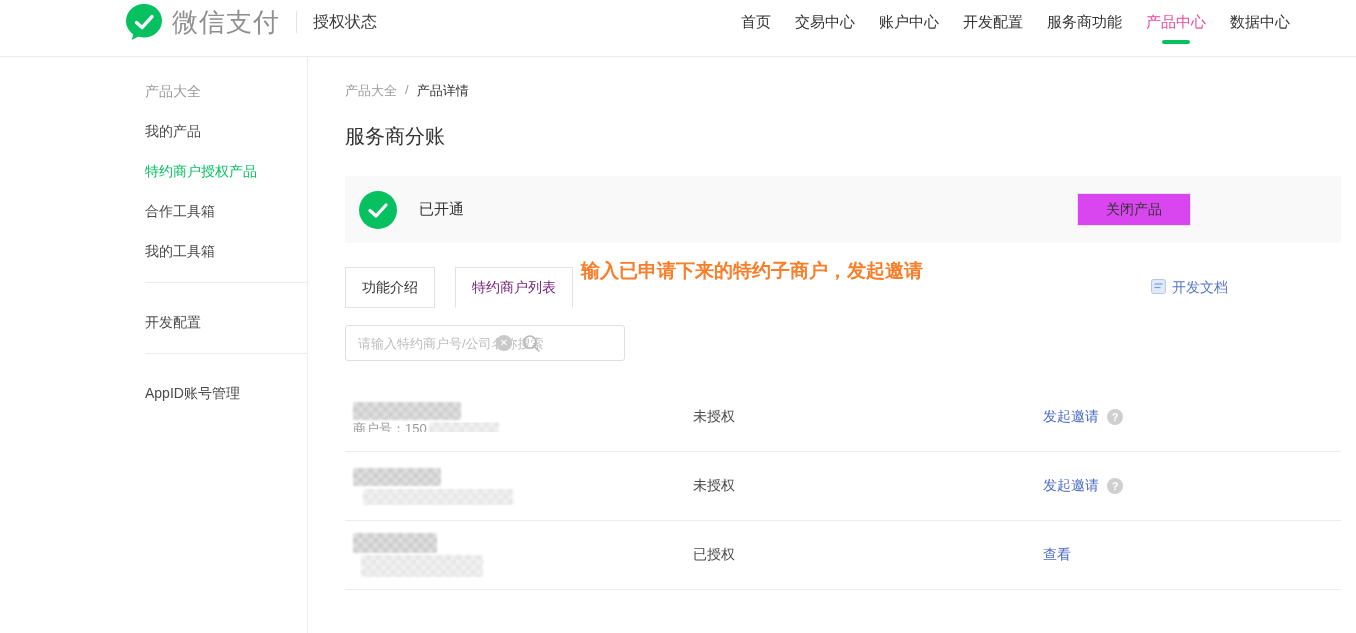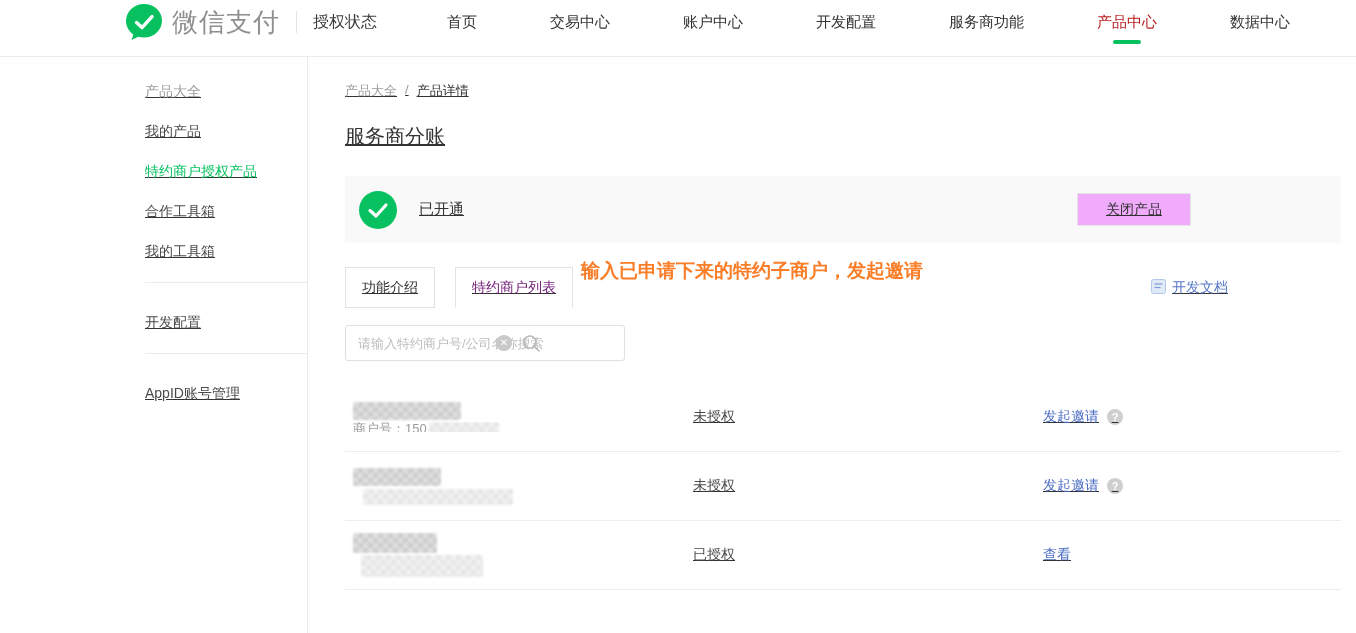--- a/index.html
+++ b/index.html
@@ -8,29 +8,29 @@
 
   
   .topbar { height:57px; border-bottom:1px solid #ebebeb; display:flex;
     align-items:center; padding:0 66px 12px 125px; background:#fff; }
   .brand { display:flex; align-items:center; }
   .brand-logo { width:38px; height:38px; flex:0 0 auto; }
   .brand-name { font-size:26px; color:#8f8f8f; margin-left:9px; letter-spacing:1px; white-space:nowrap; }
   .brand-divider { width:1px; height:22px; background:#e3e3e3; margin:0 16px; }
   .platform-name { font-size:16px; color:#3c3c3c; white-space:nowrap; }
 
-  .nav { margin-left:auto; display:flex; gap:73px; }
+  .nav { margin-left:auto; display:flex; gap:24px; }
   .nav-item { font-size:15px; color:#333; position:relative; height:45px;
     display:flex; align-items:center; cursor:pointer; white-space:nowrap; }
-  .nav-item.active { color:#b91c1c; }
+  .nav-item.active { color:#ec4899; }
   .nav-underline { position:absolute; bottom:1px; left:50%; transform:translateX(-50%);
     width:28px; height:4px; border-radius:2px; background:#07C160; }
 
   
-  .layout { display:flex; height:576px;text-decoration:underline; }
+  .layout { display:flex; height:576px; }
   .sidebar { width:308px; flex:0 0 auto; border-right:1px solid #ebebeb;
     padding:14px 0 0 145px; }
   .side-item { height:40px; line-height:40px; font-size:14px; color:#4a4a4a;
     cursor:pointer; white-space:nowrap; }
   .side-item.muted { color:#9b9b9b; }
   .side-item.active { color:#07C160; }
   .side-divider { border:0; border-top:1px solid #ebebeb; margin:11px 0 19px; }
 
   .main { flex:1; padding:0 15px 0 37px; position:relative; }
 
@@ -38,21 +38,21 @@
   .crumb-current { color:#333; }
   .crumb-link { cursor:pointer; }
 
   .page-title { margin-top:23px; font-size:20px; font-weight:normal; color:#333; }
 
   
   .status-card { margin-top:26px; height:67px; background:#f9f9f9;
     display:flex; align-items:center; padding-left:14px; }
   .status-label { margin-left:22px; font-size:15px; color:#333; }
   .close-btn { margin-left:auto; margin-right:150px; width:114px; height:33px;
-    background:#f0abfc; border:1px solid #e4e4e4; font-size:14px; color:#333;
+    background:#d946ef; border:1px solid #e4e4e4; font-size:14px; color:#333;
     cursor:pointer; font-family:inherit; }
 
   
   .tab-row { margin-top:24px; height:41px; display:flex; position:relative; }
   .tab { border:1px solid #e2e2e2; background:#fff; padding:0 16px;
     display:flex; align-items:center; font-size:14px; color:#333; cursor:pointer; white-space:nowrap; }
   .tab + .tab { margin-left:-1px; }
   .tab.active { color:#701a75; border-bottom-color:#fff;margin-left:20px; }
   .annotation { position:absolute; left:236px; top:-9px; font-size:19px;
     font-weight:bold; color:#fa7d28; white-space:nowrap; }

